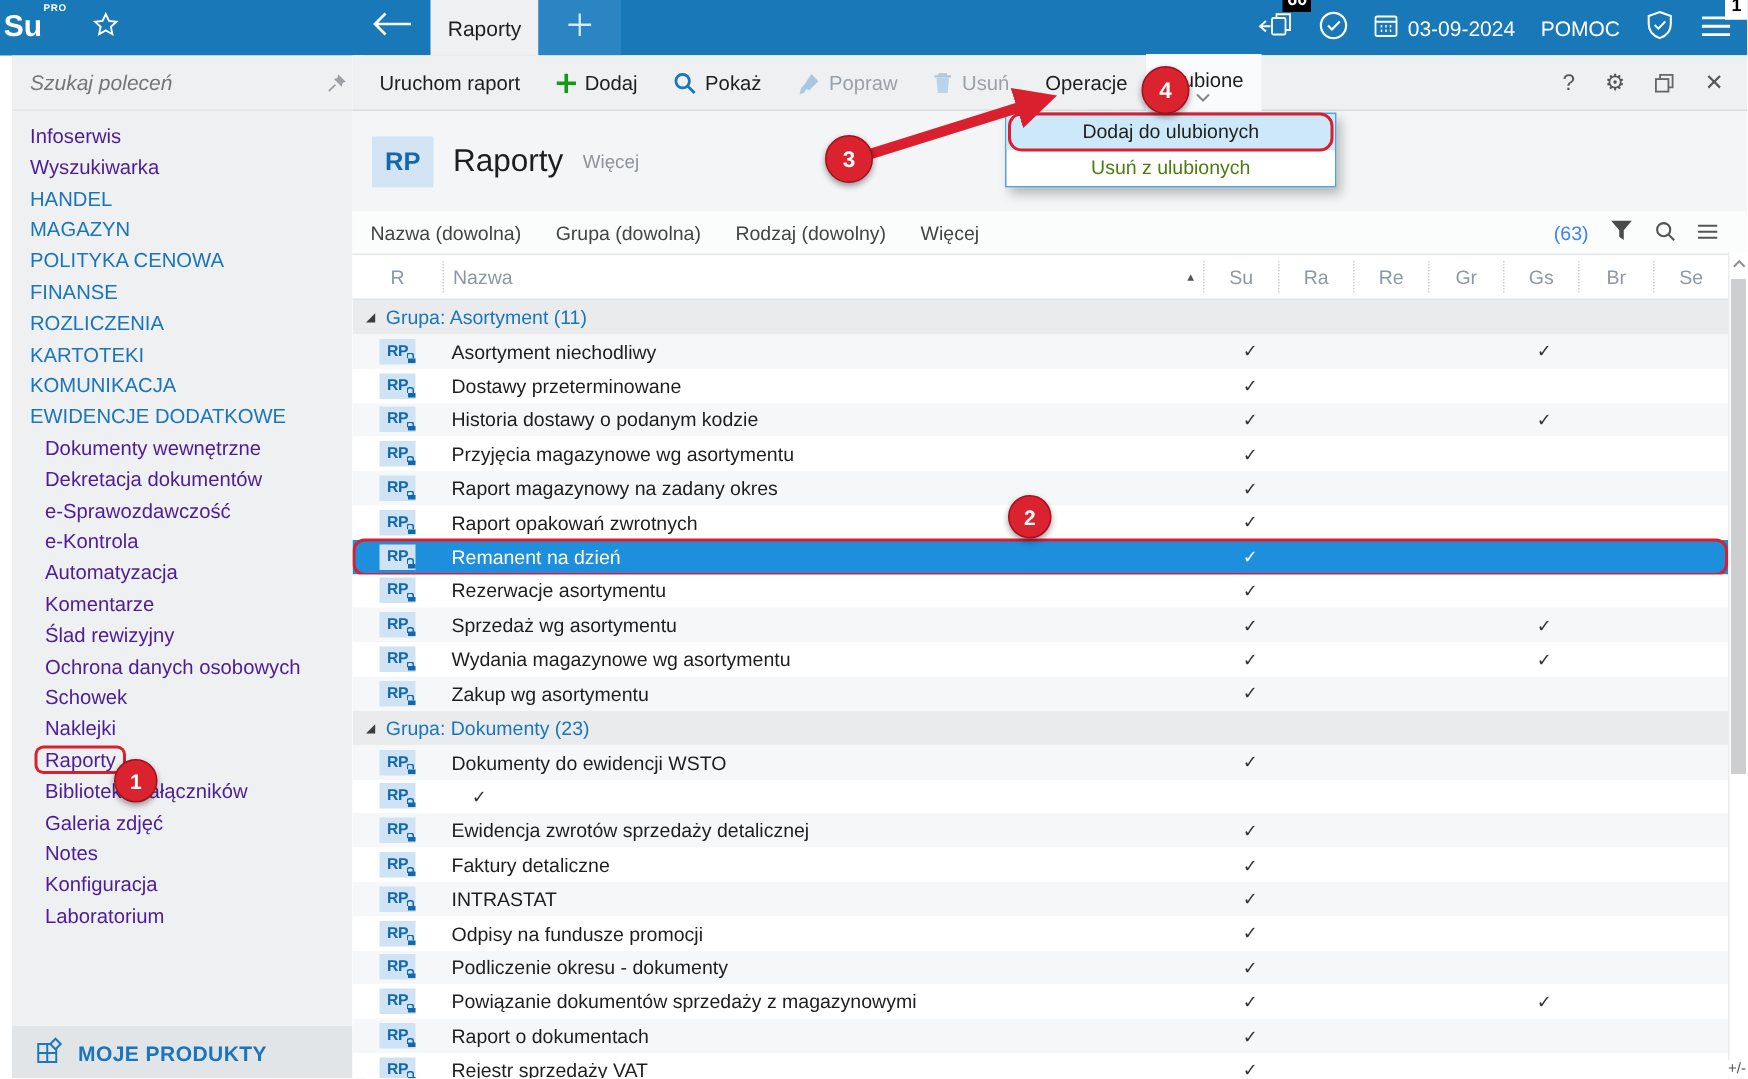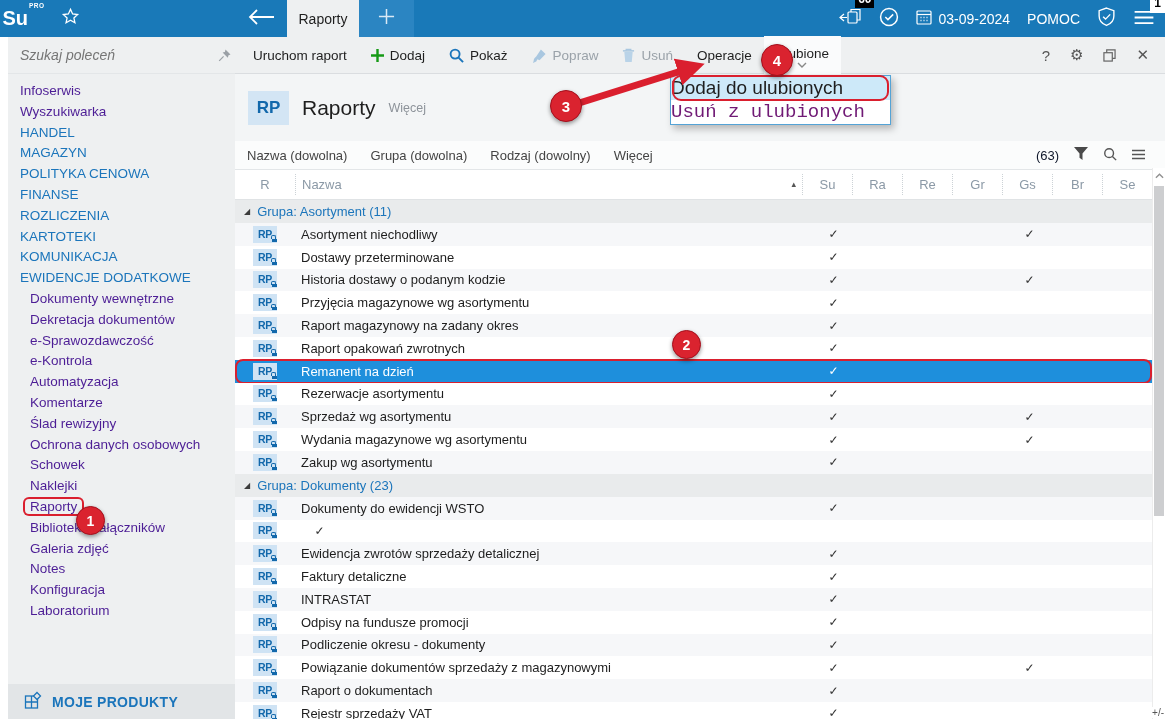--- a/index.html
+++ b/index.html
@@ -50,21 +50,21 @@
   .wc{font-size:15px;display:flex;align-items:center;cursor:default;}
 
   .titlebar{height:67px;min-height:67px;background:#f3f5f6;display:flex;align-items:center;padding-left:13px;gap:13px;}
   .rp-badge{width:41px;height:34px;background:#d3e5f4;color:#1268ab;font-weight:bold;font-size:17px;
             display:flex;align-items:center;justify-content:center;}
   .page-title{font-size:21px;color:#1e1e1e;}
   .more-link{color:#8d939a;font-size:12.5px;}
 
   .filterbar{height:28px;min-height:28px;background:#fbfcfc;border-bottom:1px solid #e3e6e8;display:flex;
              align-items:center;padding:0 12px;font-size:13px;color:#444;gap:23px;}
-  .filterbar .right{margin-left:auto;display:flex;align-items:center;gap:15px;padding-right:8px;color:#0f172a;}
+  .filterbar .right{margin-left:auto;display:flex;align-items:center;gap:15px;padding-right:8px;color:#3b82f6;}
 
   .grid-head{height:29px;min-height:29px;display:flex;align-items:center;font-size:13px;color:#8b99a6;
              border-bottom:1px solid #e0e3e5;margin-right:13px;background:#fff;}
   .c-icon{width:60px;text-align:center;}
   .c-check{width:49px;text-align:center;}
   .grid-head .c-check{border-left:1px dotted #ccd2d6;height:70%;display:flex;align-items:center;justify-content:center;}
   .c-name{flex:1;display:flex;align-items:center;justify-content:space-between;padding-left:6px;height:70%;
           border-left:1px dotted #ccd2d6;}
   .sort-arrow{color:#555;font-size:9px;padding-right:6px;}
 
@@ -89,24 +89,24 @@
 
   
   .vscroll{position:absolute;right:0;top:131px;bottom:0;width:13px;background:#fff;border-left:1px solid #ececec;box-sizing:border-box;}
   .vs-up{height:16px;display:flex;align-items:center;justify-content:center;}
   .vs-thumb{position:absolute;top:18px;left:1px;right:1px;height:330px;background:#cdced0;}
   .expand-toggle{position:absolute;right:1px;bottom:1px;font-size:10px;color:#555;background:#fff;z-index:5;padding-left:2px;}
 
   
   .dropdown{position:absolute;left:435px;top:38px;width:219px;background:#fff;border:1px solid #54a3d6;
             box-shadow:3px 4px 7px rgba(0,0,0,.25);z-index:30;}
-  .dd-item{height:24px;line-height:24px;font-size:19px;color:#1e1e1e;position:relative;cursor:default;}
+  .dd-item{height:24px;line-height:24px;text-align:center;font-size:13px;color:#1e1e1e;position:relative;cursor:default;}
   .dd-item.highlighted{background:#cde9f9;}
   .dd-item.annotated::after{content:"";position:absolute;inset:-1px 1px;border:2px solid #da1f2e;border-radius:9px;pointer-events:none;}
-  .dd-item.disabled{color:#701a75;font-family:Liberation Mono, monospace;}
+  .dd-item.disabled{color:#4d7c0f;}
 
   
   .ann-layer{position:absolute;inset:0;pointer-events:none;z-index:50;}
   .ann-badge{position:absolute;width:27px;height:27px;border-radius:50%;background:#da232f;border:1px solid #a50f1c;
              color:#fff;font-weight:bold;font-size:14px;display:flex;align-items:center;justify-content:center;
              box-shadow:0 2px 4px rgba(0,0,0,.4);}
   .ann-badge.lg{width:30px;height:30px;font-size:15px;}
   .b1{left:76px;top:506px;}
   .b2{left:672px;top:330px;}
   .b3{left:550px;top:90px;}

